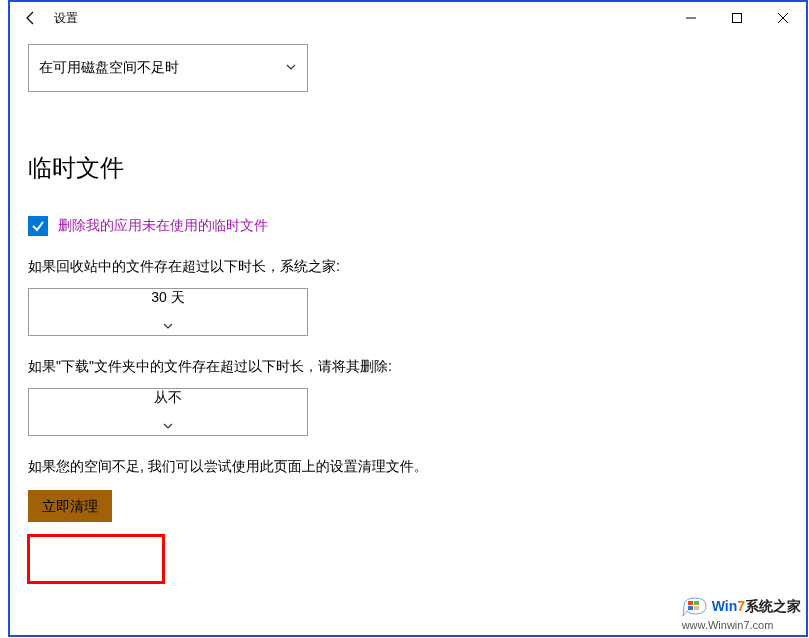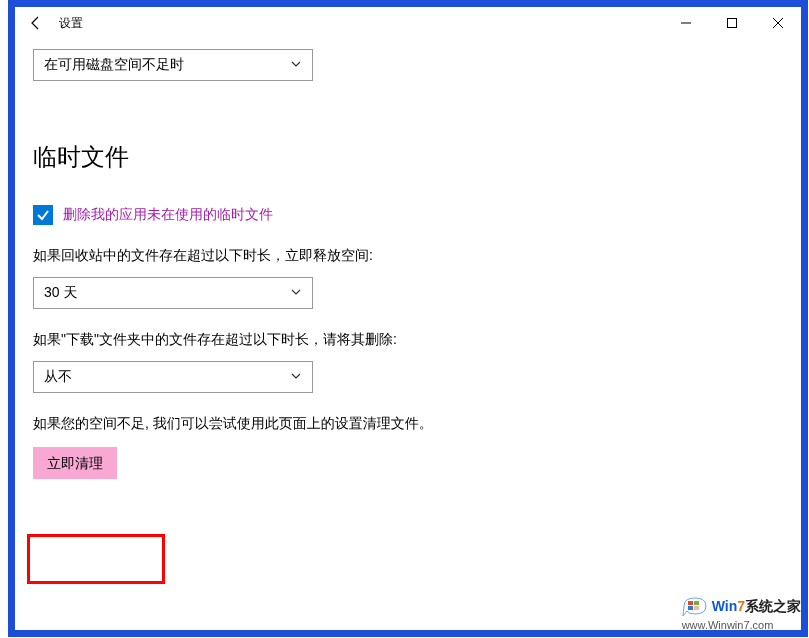--- a/index.html
+++ b/index.html
@@ -11,21 +11,21 @@
     background: #fff;
     overflow: hidden;
     position: relative;
   }
   .window {
     position: absolute;
     left: 8px;
     top: 0;
     right: 1px;
     bottom: 1px;
-    border: 7px solid #1d4ed8;
+    border: 2px solid #1d4ed8;
     background: #fff;
     box-sizing: border-box;
   }
   .titlebar {
     height: 32px;
     display: flex;
     align-items: center;
     font-size: 12px;
     color: #000;
     position: relative;
@@ -76,21 +76,21 @@
     margin-right: 14px;
     margin-top: 4px;
   }
   .page-title {
     font-size: 28px;
     font-weight: 400;
     color: #000;
   }
   .combo {
     width: 280px;
-    height: 32px;
+    height: 48px;
     border: 1px solid #999;
     display: flex;
     align-items: center;
     justify-content: space-between;
     padding: 0 10px;
     font-size: 14px;
     color: #000;
     box-sizing: border-box;
     margin-top: 10px;
     margin-left: 0;
@@ -127,29 +127,29 @@
   .label-text {
     font-size: 14px;
     color: #000;
     margin-top: 22px;
   }
   .desc-text {
     font-size: 14px;
     color: #000000;
     margin-top: 22px;
   }
-  .combo.spaced { margin-top: 12px; }
+  .combo.spaced { margin-top: 12px; flex-direction: column; }
   .clean-btn {
     display:inline-block;
     height: 32px;
     line-height:32px;
     min-width: 84px;
     text-align:right;
     padding: 0 14px;
-    background: #f9a8d4;
+    background: #a16207;
     border: none;
     font-size: 14px;
     color: #000;
     margin-top: 14px;
     font-family: inherit;
   }
   .highlight-box {
     position: absolute;
     border: 3px solid #ff0000;
     pointer-events: none;
@@ -225,21 +225,21 @@
 
     <div class="check-row">
       <div class="checkbox">
         <svg width="14" height="14" viewBox="0 0 14 14">
             <path d="M2 7 L6 11 L12 3" stroke="#fff" stroke-width="2" fill="none"></path>
           </svg>
       </div>
       <span>删除我的应用未在使用的临时文件</span>
     </div>
 
-    <div class="label-text">如果回收站中的文件存在超过以下时长，立即释放空间:</div>
+    <div class="label-text">如果回收站中的文件存在超过以下时长，系统之家:</div>
     <div class="combo spaced">
       <span>30 天</span>
       <span class="chev">
         <svg width="12" height="12" viewBox="0 0 12 12">
             <path d="M2 4 L6 8 L10 4" stroke="#333" stroke-width="1.2" fill="none"></path>
           </svg>
       </span>
     </div>
 
     <div class="label-text">如果"下载"文件夹中的文件存在超过以下时长，请将其删除:</div>

